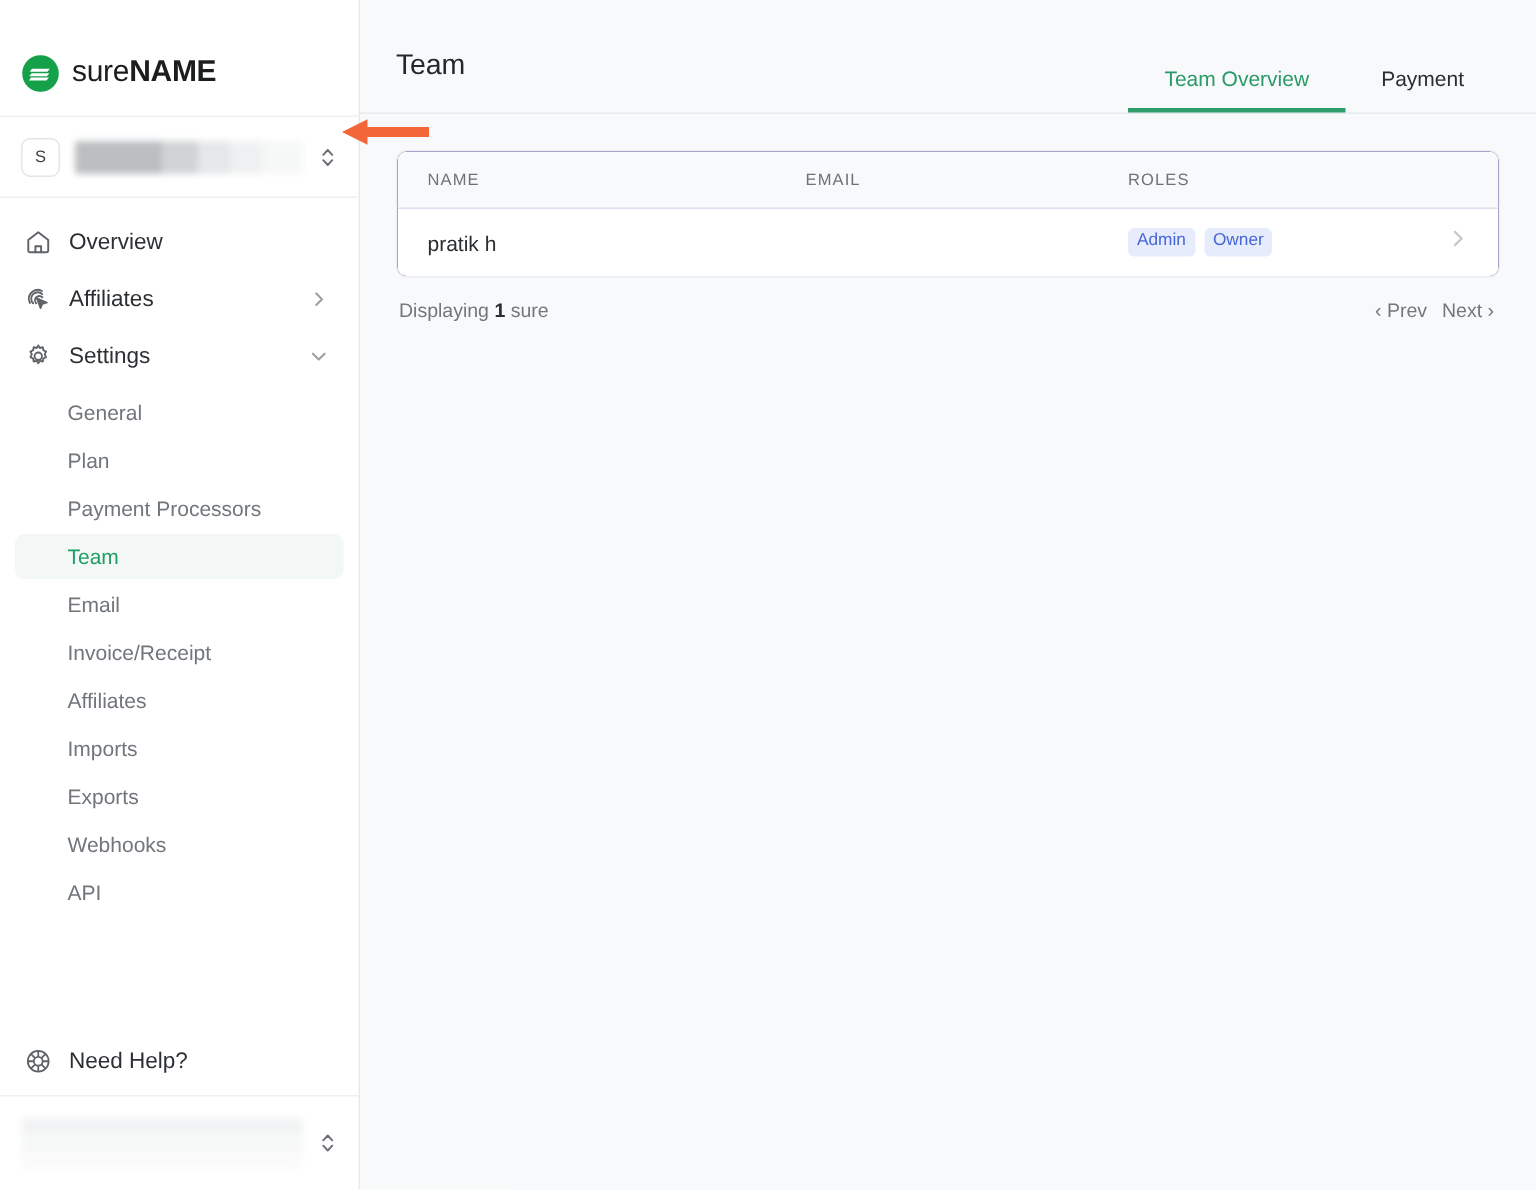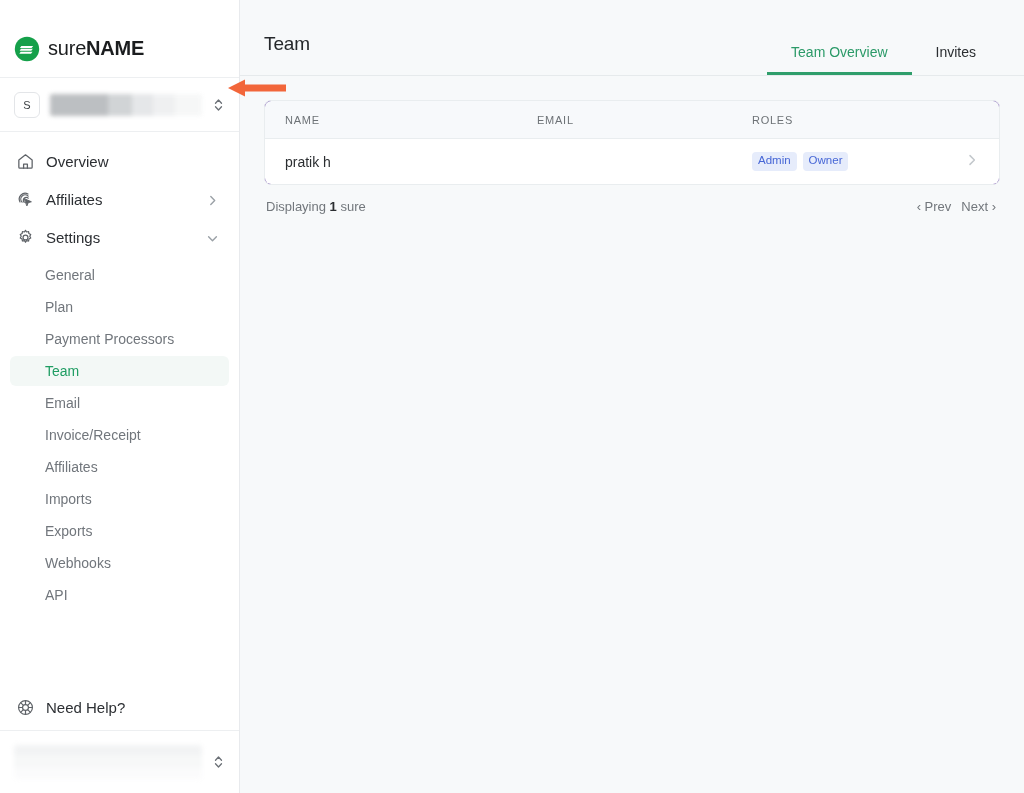--- a/index.html
+++ b/index.html
@@ -426,21 +426,21 @@
       </div>
     </div>
   </aside>
 
   <main class="main">
 
     <div class="page-head">
       <div class="page-title">Team</div>
       <div class="tabs">
         <div class="tab active">Team Overview</div>
-        <div class="tab">Invites</div>
+        <div class="tab">Payment</div>
       </div>
     </div>
 
     <div class="content">
       <div class="table-card">
 
         <div class="thead">
           <div class="th col-name">NAME</div>
           <div class="th col-email">EMAIL</div>
           <div class="th col-roles">ROLES</div>

